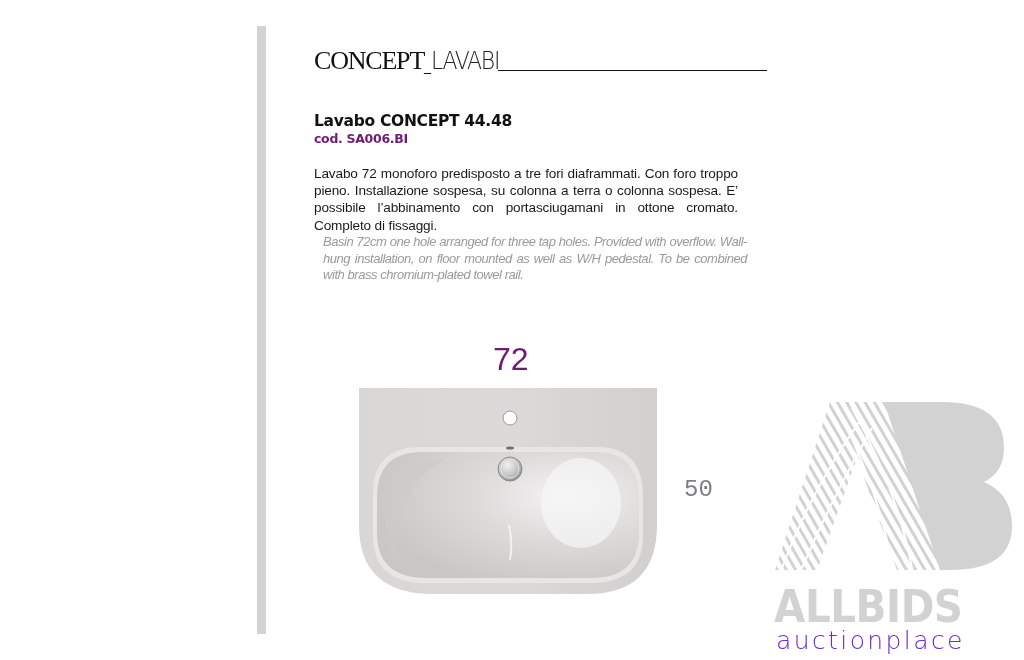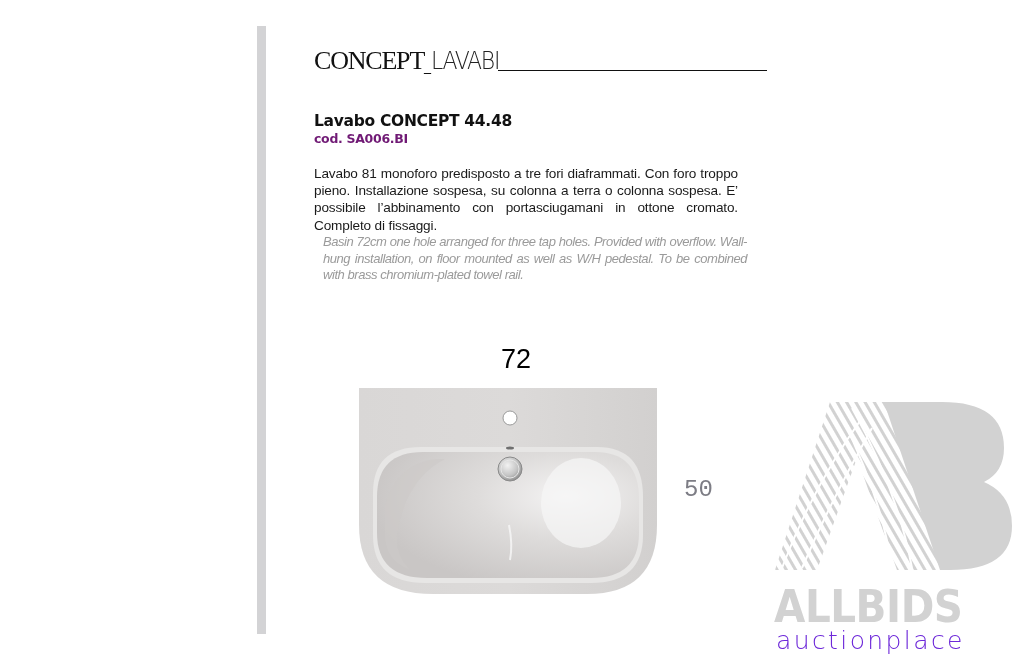--- a/index.html
+++ b/index.html
@@ -111,24 +111,23 @@
       color: #9a9a9a;
       line-height: 16.5px;
       text-align: justify;
       letter-spacing: -0.45px;
     }
     .dim-width {
       position: absolute;
       left: 493px;
       top: 345px;
       font-family: "Liberation Sans", sans-serif;
-      font-size: 27px;
-      color: #000000;
+      font-size: 32px;
+      color: #701a75;
       line-height: 28px;
-      margin-left: 8px;
     }
     .dim-height {
       position: absolute;
       left: 684px;
       top: 476px;
       font-family: Liberation Mono, monospace;
       font-size: 24px;
       color: #7d7d85;
       line-height: 28px;
     }
@@ -182,21 +181,21 @@
 <div class="title-row">
   <span class="title-main">CONCEPT</span>
   <span class="title-sep">_</span>
   <span class="title-sub">LAVABI</span>
   <span class="title-line"></span>
 </div>
 
 <div class="product-name">Lavabo CONCEPT 44.48</div>
 <div class="product-code">cod. SA006.BI</div>
 
-<div class="desc-it">Lavabo 81 monoforo predisposto a tre fori diaframmati. Con foro troppo pieno. Installazione sospesa, su colonna a terra o colonna sospesa. E’ possibile l’abbinamento con portasciugamani in ottone cromato. Completo di fissaggi.</div>
+<div class="desc-it">Lavabo 72 monoforo predisposto a tre fori diaframmati. Con foro troppo pieno. Installazione sospesa, su colonna a terra o colonna sospesa. E’ possibile l’abbinamento con portasciugamani in ottone cromato. Completo di fissaggi.</div>
 <div class="desc-en">Basin 72cm one hole arranged for three tap holes. Provided with overflow. Wall-hung installation, on floor mounted as well as W/H pedestal. To be combined with brass chromium-plated towel rail.</div>
 
 <div class="dim-width">72</div>
 <div class="dim-height">50</div>
 
 <svg class="sink" viewBox="0 0 310 215" xmlns="http://www.w3.org/2000/svg">
   <defs>
     <linearGradient id="outerGrad" x1="0" y1="0" x2="1" y2="0">
       <stop offset="0" stop-color="#d9d7d6"></stop>
       <stop offset="0.5" stop-color="#dcdad9"></stop>

